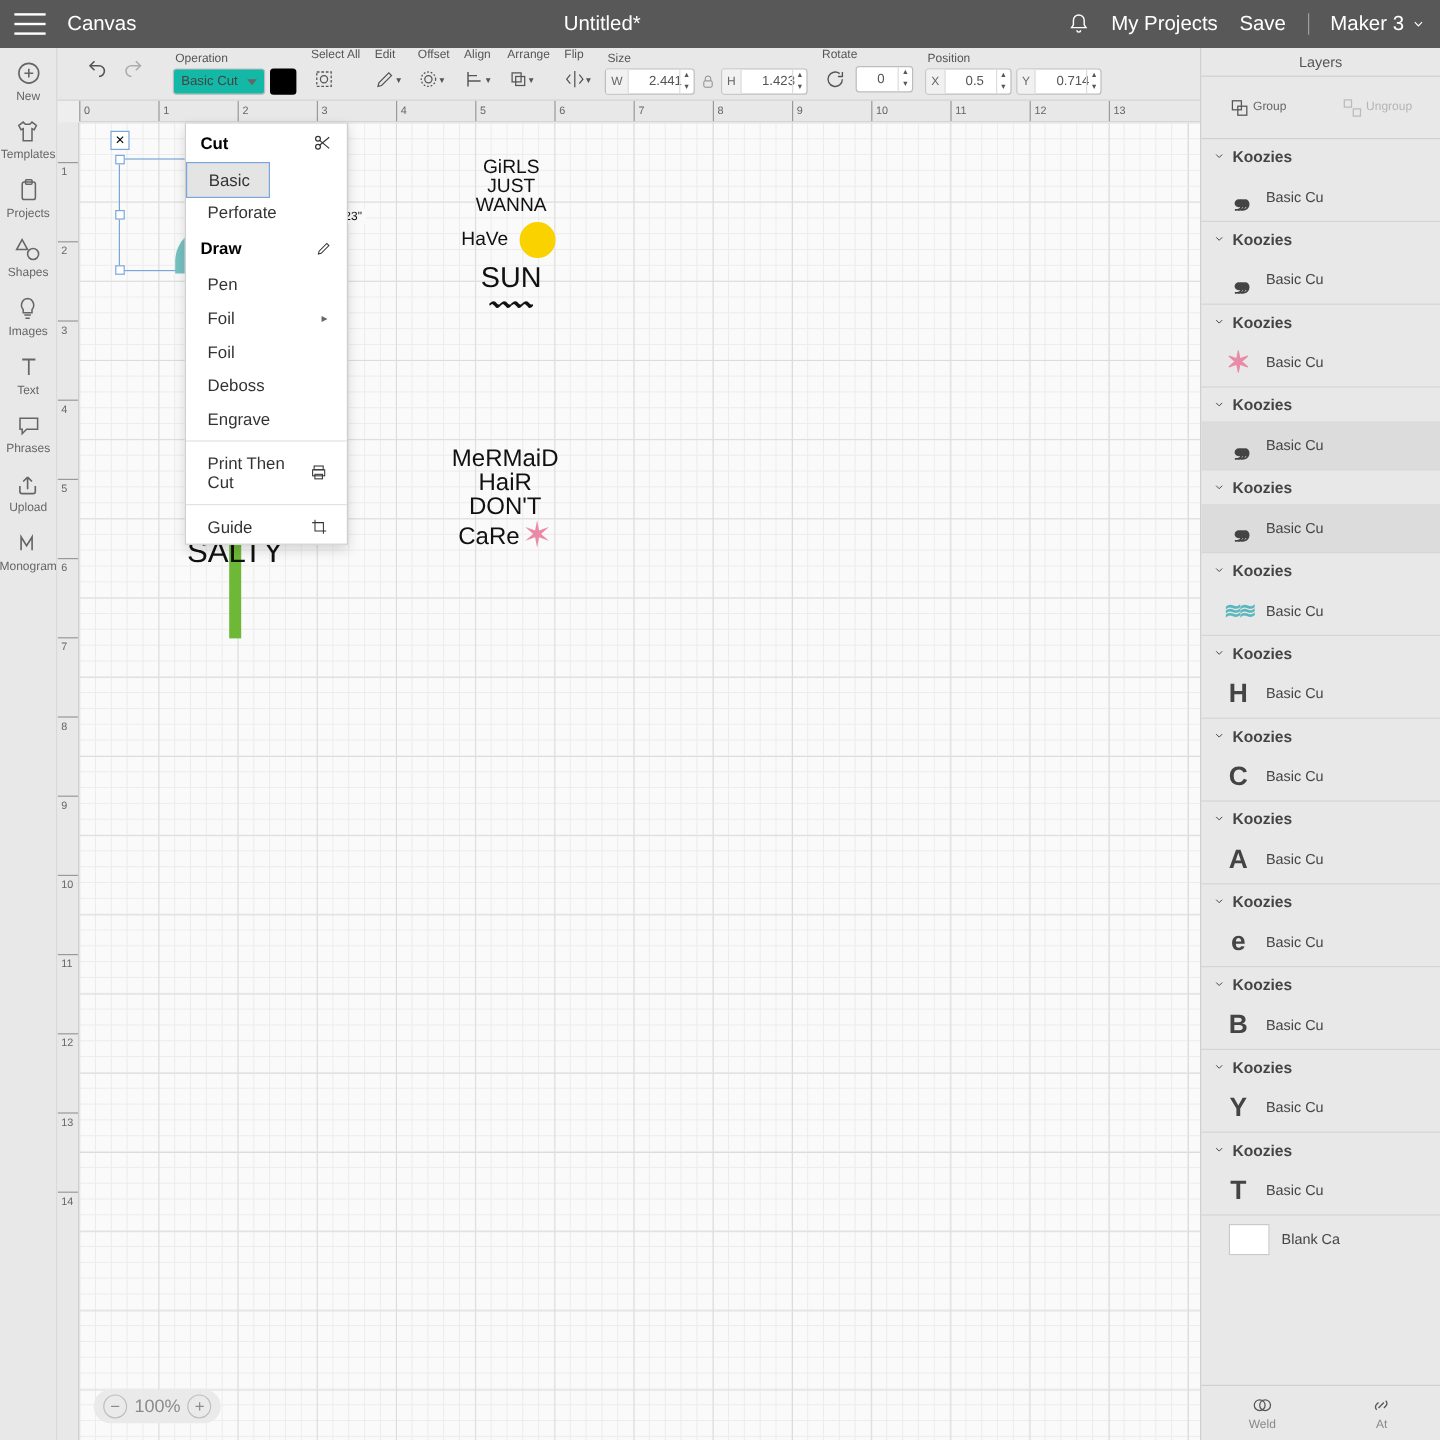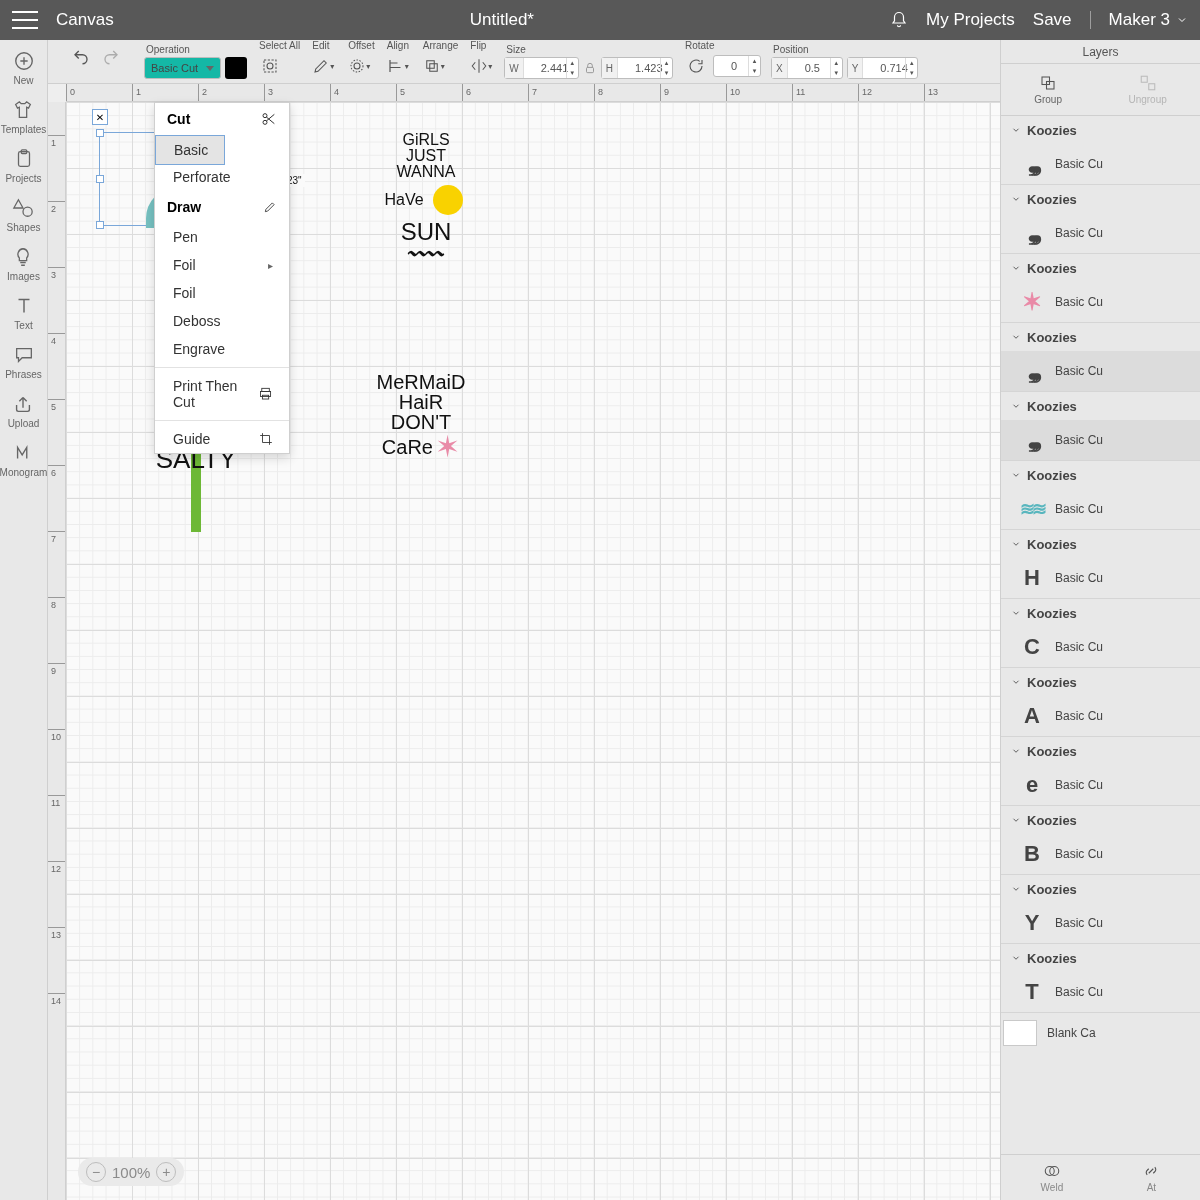--- a/index.html
+++ b/index.html
@@ -92,30 +92,30 @@
   .cropic{width:14px;height:14px;stroke:#333;fill:none;}
 
   
   .zoom{ position:absolute; left:30px; bottom:14px; height:28px; background:#eaeaea; border-radius:14px; display:flex; align-items:center; gap:6px; padding:0 8px; color:#8b8b8b; font-size:15px;}
   .zoom .btn{ width:20px;height:20px; border:1px solid #bdbdbd; border-radius:50%; display:flex;align-items:center;justify-content:center; color:#8b8b8b; font-size:14px;}
 
   
   .layers{ width:200px; background:#e8e8e8; border-left:1px solid #cfcfcf; display:flex; flex-direction:column; overflow:hidden; position:absolute; right:0; top:40px; bottom:0;}
   .layers .tab{ height:24px; text-align:center; font-size:12px; color:#555; border-bottom:1px solid #cfcfcf; display:flex;align-items:center;justify-content:center;}
   .layers .actions{ height:52px; display:flex; align-items:center; justify-content:space-around; border-bottom:1px solid #cfcfcf;}
-  .layers .actions .a{ display:flex; flex-direction:column; align-items:center; font-size:10px; color:#666; gap:2px;}
+  .layers .actions .a{ display:flex; align-items:center; font-size:10px; color:#666; gap:2px;}
   .layers .actions .a.dis{ color:#b5b5b5;}
   .layer-list{ flex:1; overflow:auto;}
   .lgroup{ border-bottom:1px solid #d5d5d5;}
   .lgroup .hdr{ height:28px; display:flex; align-items:center; padding:0 10px; gap:6px; font-size:13px; color:#444; font-weight:600;}
   .lgroup .hdr .chev2{ width:10px;height:10px; stroke:#444; fill:none;}
   .lrow{ height:40px; display:flex; align-items:center; padding-left:18px; gap:10px; font-size:12px; color:#444;}
   .lrow .thumb{ width:26px; height:26px; display:flex; align-items:center; justify-content:center; font-weight:900; font-size:22px;}
   .lrow.selgrp{ background:#dcdcdc;}
-  .spacer-row{ height:40px; display:flex; align-items:center; gap:10px; padding-left:2px; font-size:12px; color:#444;}
+  .spacer-row{ height:40px; display:flex; align-items:center; gap:10px; padding-left:23px; font-size:12px; color:#444;}
   .spacer-row .sw{ width:34px; height:26px; border:1px solid #c9c9c9; background:#fff;}
   .layers .foot{ height:46px; border-top:1px solid #cfcfcf; display:flex; align-items:center; justify-content:space-around;}
   .layers .foot .a{ display:flex; flex-direction:column; align-items:center; font-size:10px; color:#888; gap:2px;}
 
   
   .sun{position:relative;}
   .sun .circle{width:30px;height:30px;background:#f9d200;border-radius:50%;margin:0 auto;}
   .palm{position:absolute;left:50%;bottom:0;width:10px;height:120px;background:#6db836;transform:translateX(-50%);}
   .star{color:#e98aa7;font-size:30px;}
 

